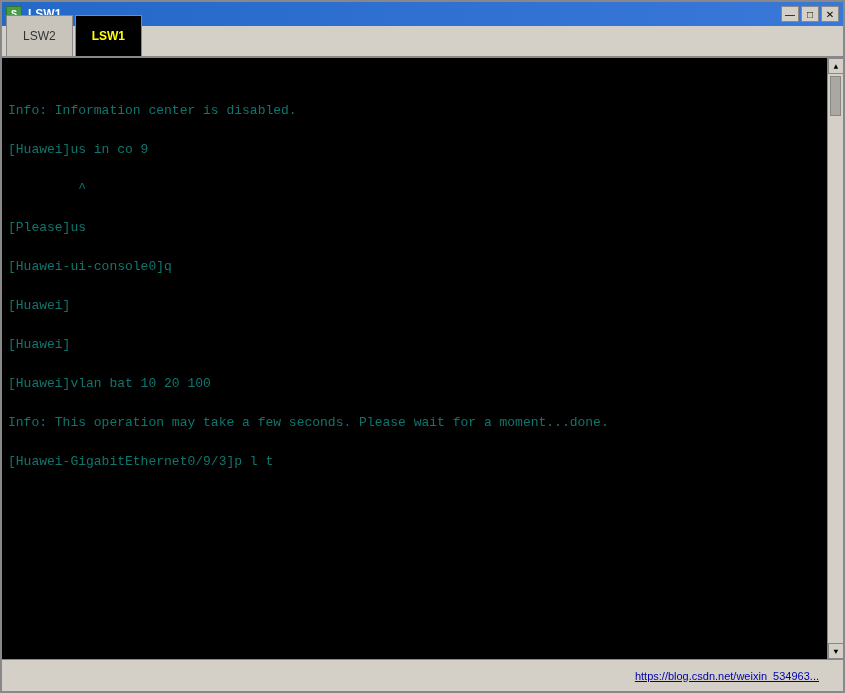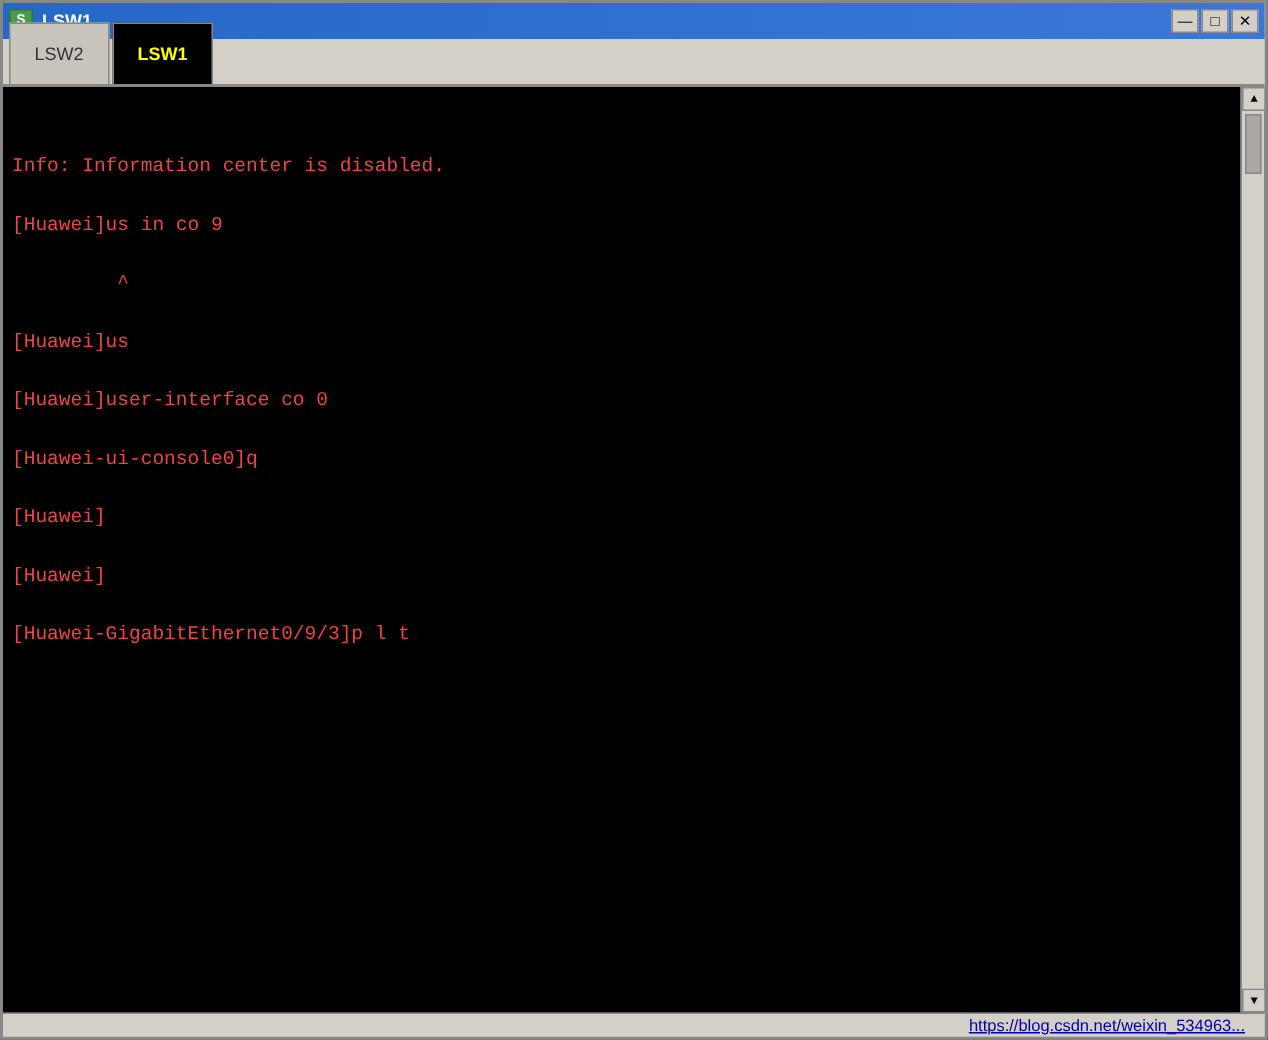--- a/index.html
+++ b/index.html
@@ -135,21 +135,21 @@
       line-height: 1.5;
       white-space: pre-wrap;
     }
 
     .terminal-content .line {
       display: block;
       min-height: 1.5em;
     }
 
     .line-yellow {
-      color: #ef4444;
+      color: #0f766e;
       font-family: Liberation Mono, monospace;
     }
 
     .scrollbar {
       width: 16px;
       background: #c0c0c0;
       border-left: 1px solid #888;
       display: flex;
       flex-direction: column;
       flex-shrink: 0;
@@ -179,25 +179,25 @@
       top: 2px;
       left: 2px;
       right: 2px;
       height: 40px;
       background: #aaa8a0;
       border: 1px solid #888;
     }
 
     .status-bar {
       background: #d4d0c8;
-      height: 16px;
+      height: 32px;
       display: flex;
       align-items: center;
       justify-content: flex-end;
-      padding: 0 13px;
+      padding: 0 24px;
       border-top: 1px solid #888;
       flex-shrink: 0;
     }
 
     .status-text {
       font-size: 11px;
       font-family: Arial, sans-serif;
       color: #0000aa;
       text-decoration: underline;
       cursor: pointer;
@@ -227,25 +227,26 @@
     <div class="tab active">
       <span>LSW1</span>
     </div>
   </div>
 
   <div class="terminal-container">
     <div class="terminal-content" id="terminal-lines">
     <span class="line line-yellow">Info: Information center is disabled.</span>
 <span class="line line-yellow">[Huawei]us in co 9</span>
 <span class="line line-yellow">         ^</span>
-<span class="line line-yellow">[Huawei]us</span>
-<span class="line line-yellow">[Huawei]user-interface co 0</span>
+<span class="line line-yellow">[Please]us</span>
 <span class="line line-yellow">[Huawei-ui-console0]q</span>
 <span class="line line-yellow">[Huawei]</span>
 <span class="line line-yellow">[Huawei]</span>
+<span class="line line-yellow">[Huawei]vlan bat 10 20 100</span>
+<span class="line line-yellow">Info: This operation may take a few seconds. Please wait for a moment...done.</span>
 <span class="line line-yellow">[Huawei-GigabitEthernet0/9/3]p l t</span>
 
 
 
 
 
 
 
 
 

